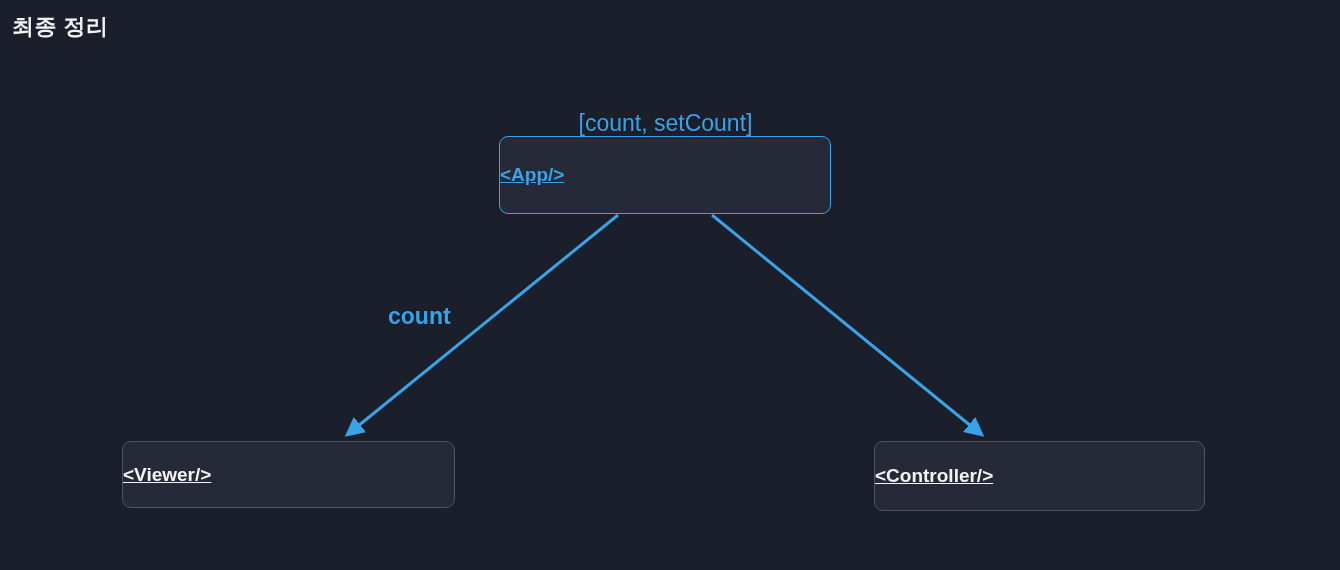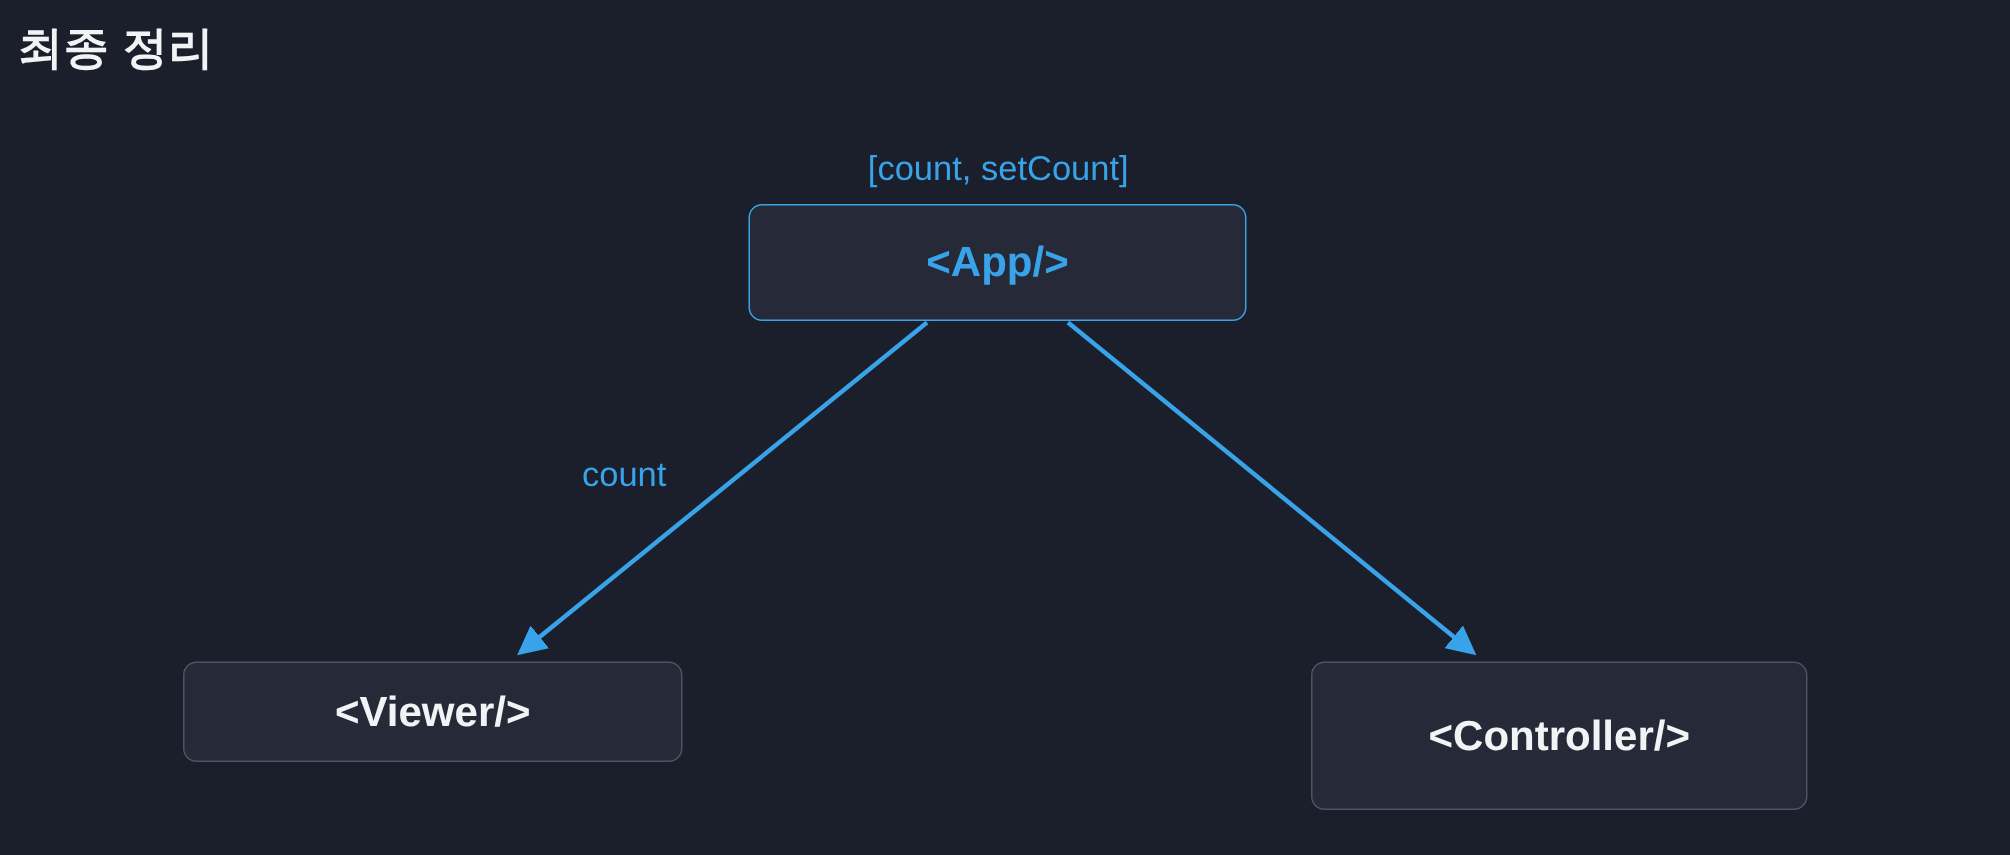--- a/index.html
+++ b/index.html
@@ -20,44 +20,45 @@
     width: 1340px;
     height: 570px;
     background: var(--bg);
     overflow: hidden;
   }
   .title {
     position: absolute;
     left: 12px;
     top: 12px;
     margin: 0;
-    font-size: 30px;
+    font-size: 22px;
     font-weight: 700;
     color: var(--text-white);
     letter-spacing: 0.5px;
   }
   .state-label {
     position: absolute;
     left: 500px;
-    top: 99px;
+    top: 110px;
     width: 331px;
     text-align: center;
     font-size: 23px;
     font-weight: 400;
     color: var(--accent);
   }
   .node {
     position: absolute;
     display: flex;
     align-items: center;
-    justify-content: center;
+    justify-content: flex-start;
     border-radius: 9px;
     background: var(--node-fill);
-    font-size: 28px;
+    font-size: 19px;
     font-weight: 700;
+    text-decoration: underline;
   }
   .node-app {
     left: 499px;
     top: 136px;
     width: 332px;
     height: 78px;
     border: 1.5px solid var(--accent);
     color: var(--accent);
   }
   .node-viewer {
@@ -65,36 +66,36 @@
     top: 441px;
     width: 333px;
     height: 67px;
     border: 1.5px solid var(--neutral-border);
     color: var(--text-white);
   }
   .node-controller {
     left: 874px;
     top: 441px;
     width: 331px;
-    height: 99px;
+    height: 70px;
     border: 1.5px solid var(--neutral-border);
     color: var(--text-white);
   }
   .edges-layer {
     position: absolute;
     left: 0;
     top: 0;
     width: 1340px;
     height: 570px;
     pointer-events: none;
   }
   .edge-label {
     position: absolute;
     font-size: 23px;
-    font-weight: 400;
+    font-weight: 700;
     color: var(--accent);
     white-space: nowrap;
   }
   .edge-label-count {
     left: 388px;
     top: 303px;
   }
   .edge-label-handler {
     left: 875px;
     top: 301px;

